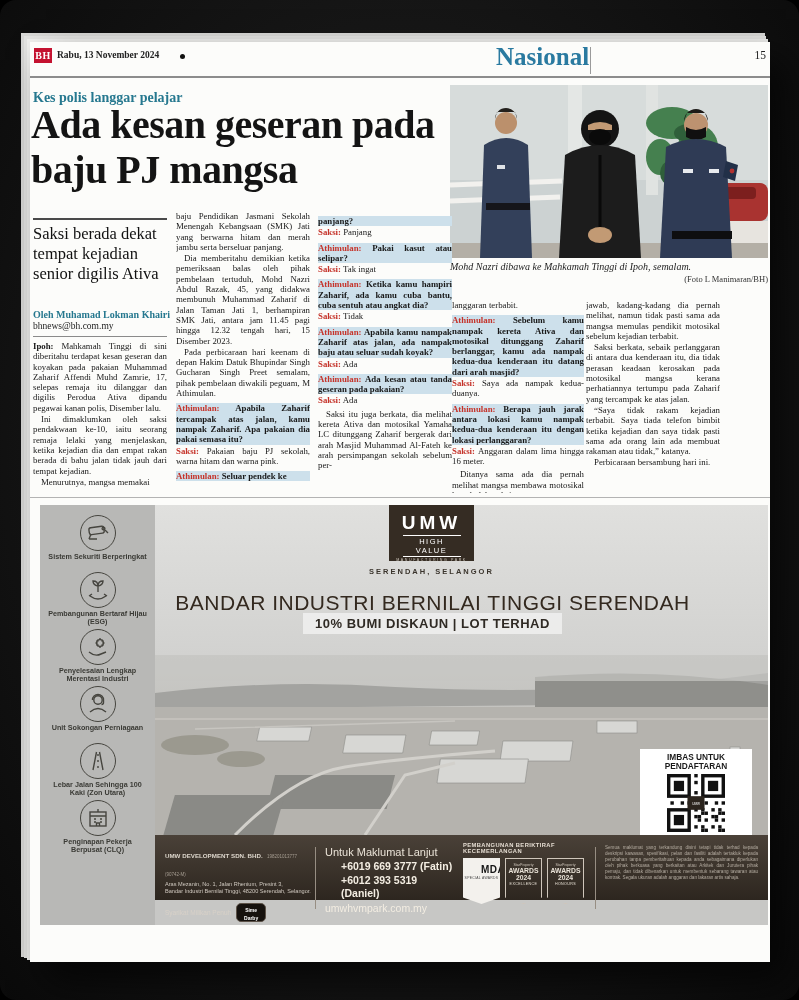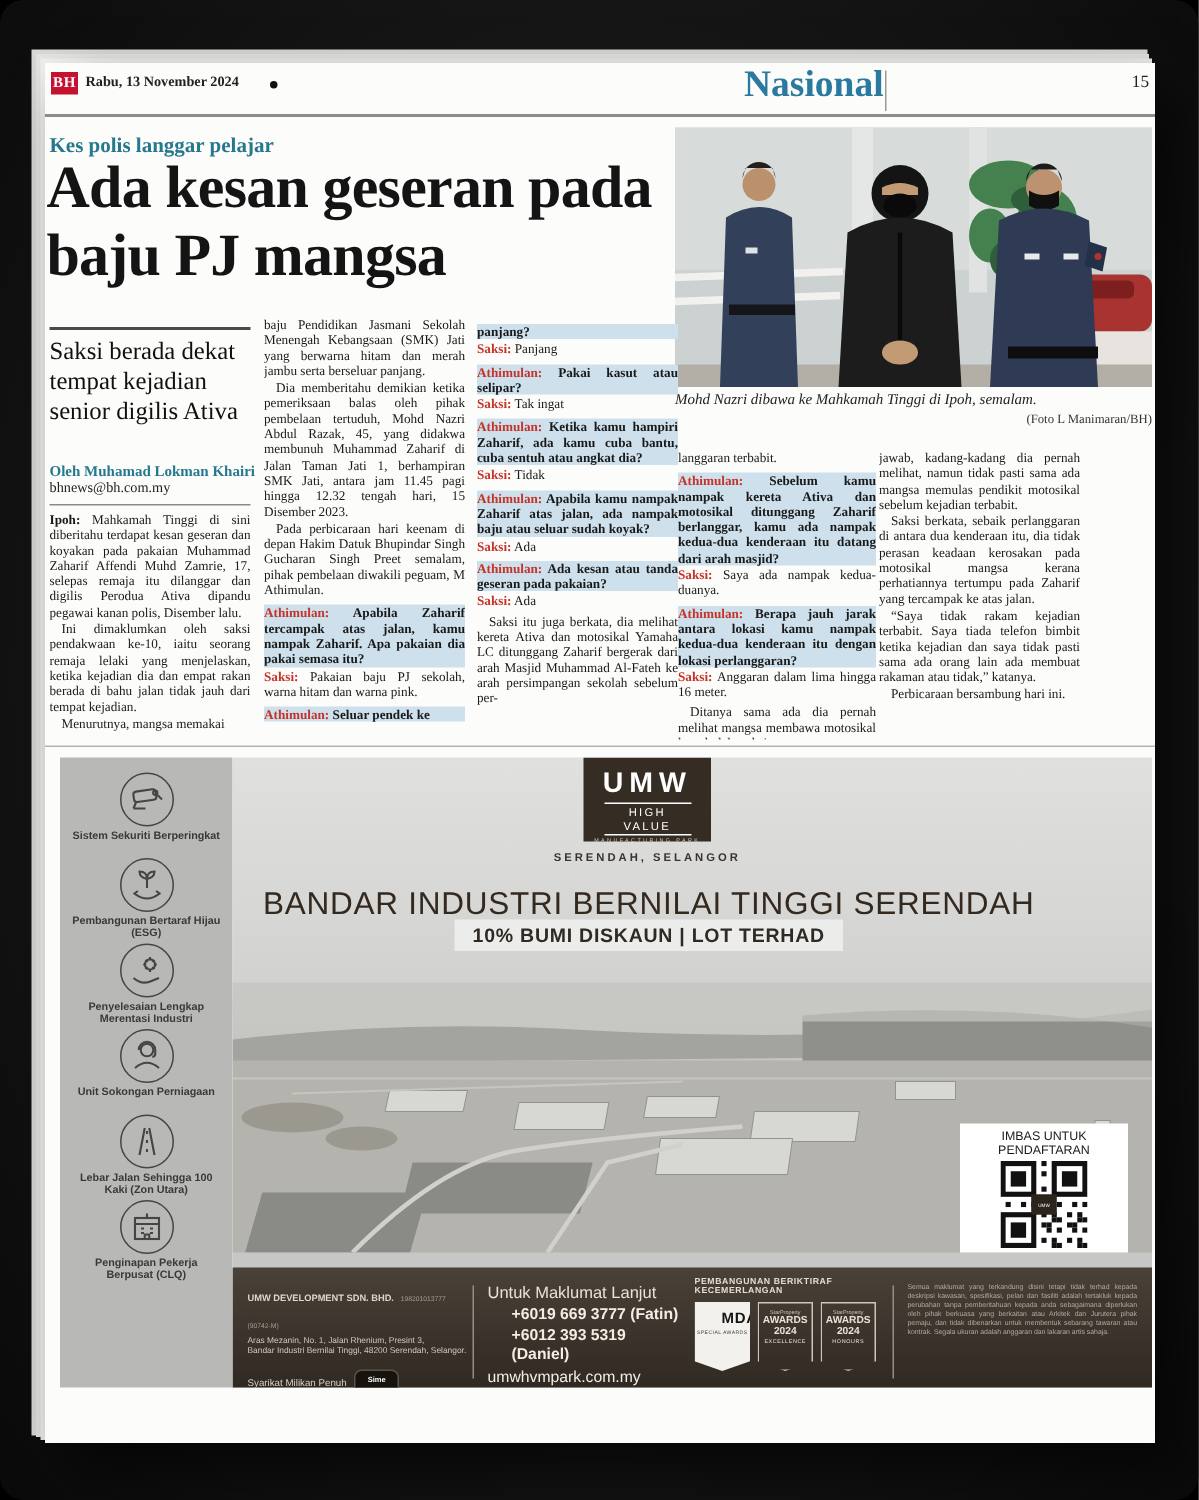--- a/index.html
+++ b/index.html
@@ -62,22 +62,22 @@
   .umw-loc{left:199px;top:62px;width:155px;text-align:center;font-size:7.5px;font-weight:bold;
     letter-spacing:2px;color:#3a342c;}
   .ad-headline{left:0;top:86px;width:555px;text-align:center;font-size:21px;font-weight:normal;
     color:#33291f;letter-spacing:.5px;}
   .ad-subline{left:0;top:108px;width:555px;text-align:center;}
   .ad-subline span{display:inline-block;background:rgba(255,255,255,.55);padding:3px 12px;
     font-size:13px;font-weight:bold;color:#2f2a24;letter-spacing:.5px;}
   .aerial{left:0;top:150px;width:613px;height:180px;}
   .qr-box{left:485px;top:244px;width:112px;height:86px;background:#fff;box-sizing:border-box;
     padding:4px 6px;text-align:center;}
-  .qr-label{font-size:8.3px;line-height:9.3px;font-weight:normal;color:#1a1a1a;}
-  .ad-strip{left:0;top:340px;width:613px;height:90px;background:linear-gradient(#4a4138,#2d261f);}
+  .qr-label{font-size:8.3px;line-height:9.3px;font-weight:bold;color:#1a1a1a;}
+  .ad-strip{left:0;top:330px;width:613px;height:65px;background:linear-gradient(#4a4138,#2d261f);}
   .co{left:10px;top:9px;width:148px;}
   .co-name{font-size:6.2px;font-weight:bold;color:#ddd6cc;}
   .co-reg{font-size:4.5px;color:#a69d92;}
   .co-addr{font-size:5.6px;line-height:7px;color:#cfc8bf;margin-top:1px;}
   .co-own{margin-top:8px;font-size:6.5px;color:#d8d1c8;display:flex;align-items:center;gap:5px;}
   .sime{width:30px;height:19px;background:#16120e;border:1px solid #5c5248;border-radius:5px;color:#fff;
     font-size:5px;font-weight:bold;text-align:center;line-height:8px;padding-top:2px;box-sizing:border-box;}
   .strip-vline{top:12px;width:1px;height:62px;background:#978e83;}
   .contact{left:170px;top:11px;width:132px;color:#f3ede2;}
   .contact-h{font-size:11px;color:#e9e2d6;margin-bottom:2px;}

